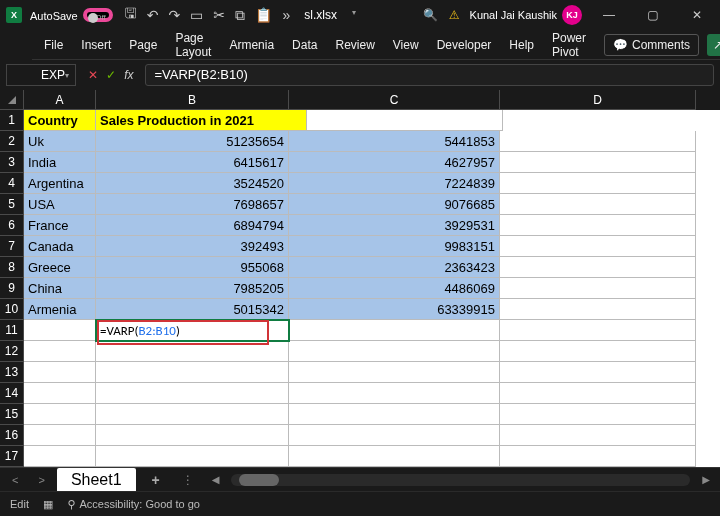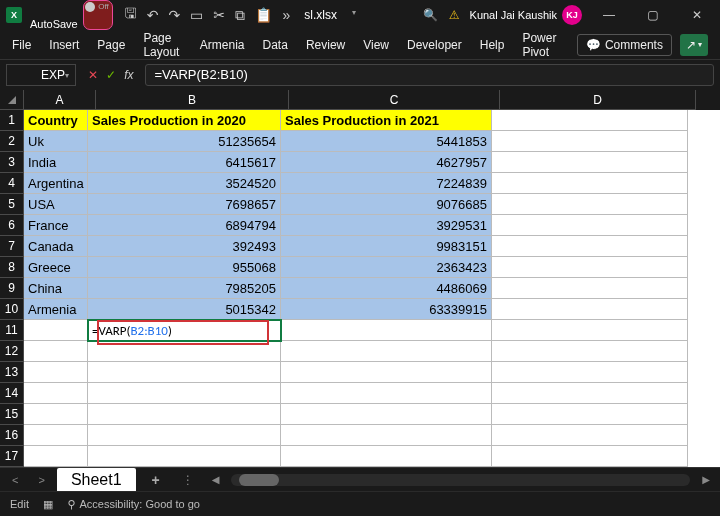--- a/index.html
+++ b/index.html
@@ -1,34 +1,34 @@
 <!DOCTYPE html>
 <html><head>
 <meta charset="utf-8">
 <style>
   * { box-sizing: border-box; margin: 0; padding: 0; }
   body { width: 720px; height: 516px; background: #1a1a1a; font-family: 'Segoe UI', sans-serif; font-size: 12px; color: #fff; overflow: hidden; position: relative; }
   
   .titlebar { height: 30px; display: flex; align-items: center; padding: 0 6px; background: #1a1a1a; }
   .titlebar .xl { width:16px; height:16px; background:#107c41; display:inline-flex; align-items:center; justify-content:center; font-size:9px; font-weight:bold; border-radius:2px; margin-right:8px; }
   .autosave { display:flex; align-items:flex-end; font-size:11px; gap:5px; }
-  .toggle { width:30px; height:30px; border:1px solid #ec4899; border-radius:7px; position:relative; background:#7f1d1d; }
+  .toggle { width:30px; height:14px; border:4px solid #ec4899; border-radius:7px; position:relative; background:#000000; }
   .toggle::after { content:""; position:absolute; width:10px; height:10px; border-radius:50%; background:#ccc; left:1px; top:1px; }
   .toggle-off { font-size:8px; position:absolute; right:3px; top:1px; color:#aaa; }
   .qat { display:flex; gap:10px; margin-left:12px; align-items:center; }
   .qat span { color:#ccc; font-size:14px; }
   .filetitle { margin-left:14px; font-size:12px; display:flex; align-items:flex-start; gap:15px; }
   .dd { font-size:8px; color:#999; }
   .titlebar .right { margin-left:auto; display:flex; align-items:center; gap:10px; }
   .ysign { color:#f5c518; }
   .user { display:flex; align-items:center; gap:5px; font-size:11px; }
   .avatar { width:20px; height:20px; border-radius:50%; background:#e3008c; display:inline-flex; align-items:center; justify-content:center; font-size:9px; font-weight:bold; }
   .winbtn { width:34px; text-align:center; font-size:12px; color:#ccc; }
   
-  .ribbon { height:30px; display:flex; align-items:center; padding:0 12px; gap:18px; background:#1a1a1a; border-bottom:1px solid #333; }
+  .ribbon { height:30px; display:flex; align-items:center; padding:0 12px; gap:18px; background:#1a1a1a; border-bottom:1px solid #333;margin-left:32px; }
   .ribbon span { font-size:12px; color:#eee; }
   .ribbon .right { margin-left:auto; display:flex; gap:8px; align-items:center; }
   .comments { border:1px solid #555; padding:3px 8px; border-radius:3px; font-size:11px; display:flex; gap:4px; }
   .sharebtn { background:#217346; padding:4px 6px; border-radius:3px; display:flex; align-items:center; }
   
   .fbar { height:30px; display:flex; align-items:center; padding:0 6px; gap:4px; background:#1a1a1a; }
   .namebox { width:70px; height:22px; background:#1a1a1a; border:1px solid #444; padding:2px 6px; font-size:12px; display:flex; align-items:center; justify-content:flex-end; }
   .fbtns { display:flex; gap:8px; padding:0 8px; align-items:center; }
   .fbtns .x { color:#e74856; }
   .fbtns .chk { color:#6bb700; }
@@ -39,21 +39,21 @@
   .colheads { display:flex; background:#1a1a1a; color:#fff; height:20px; }
   .corner { width:24px; border-right:1px solid #4a4a4a; border-bottom:1px solid #4a4a4a; background:#1a1a1a; display:flex; align-items:center; justify-content:center; }
   .corner::after { content:""; width:0; height:0; border-style:solid; border-width:0 0 8px 8px; border-color:transparent transparent #888 transparent; }
   .ch { border-right:1px solid #4a4a4a; border-bottom:1px solid #4a4a4a; text-align:center; font-size:12px; line-height:20px; background:#1a1a1a; }
   .chA { width:72px; } .chB { width:193px; } .chC { width:211px; } .chD { width:196px; }
   
   .rows { }
   .row { display:flex; height:21px; }
   .rh { width:24px; background:#1a1a1a; color:#fff; border-right:1px solid #4a4a4a; border-bottom:1px solid #4a4a4a; text-align:center; font-size:12px; line-height:21px; }
   .cell { border-right:1px solid #bbb; border-bottom:1px solid #bbb; font-size:13px; padding:0 4px; line-height:21px; overflow:hidden; white-space:nowrap; }
-  .cA { width:64px; } .cB { width:193px; text-align:right; } .cC { width:211px; text-align:right; } .cD { width:196px; }
+  .cA { width:72px; } .cB { width:193px; text-align:right; } .cC { width:211px; text-align:right; } .cD { width:196px; }
   .hdr { background:#ffff00; font-weight:bold; text-align:left !important; }
   .sel { background:#a6c4e8; }
   .selA { background:#a6c4e8; text-align:left; }
   
   .editcell { outline:2px solid #107c41; outline-offset:-1px; text-align:left !important; background:#fff !important; font-family: Calibri, sans-serif; position:relative; }
   .redbox { position:absolute; border:2px solid #d13438; left:97px; top:230px; width:172px; height:25px; pointer-events:none; }
   .ref { color:#1f6feb; }
   
   .graybar { position:absolute; left:0; right:0; bottom:25px; height:24px; background:#1a1a1a; display:flex; align-items:center; border-top:1px solid #333;}
   .sheettab-area { display:flex; align-items:center; gap:4px; padding-left:4px; }
@@ -149,21 +149,20 @@
     <div class="corner"></div>
     <div class="ch chA">A</div>
     <div class="ch chB">B</div>
     <div class="ch chC">C</div>
     <div class="ch chD">D</div>
   </div>
   <div class="rows">
     <div class="row">
         <div class="rh">1</div>
       <div class="cell cA hdr">Country</div>
-      <div class="cell cB hdr">Sales Production in 2020</div>
       <div class="cell cC hdr">Sales Production in 2021</div>
       <div class="cell cD"></div>
     </div>
     <div class="row">
         <div class="rh">2</div>
         <div class="cell cA selA">Uk</div>
         <div class="cell cB sel">51235654</div>
         <div class="cell cC sel">5441853</div>
         <div class="cell cD"></div>
       </div>

